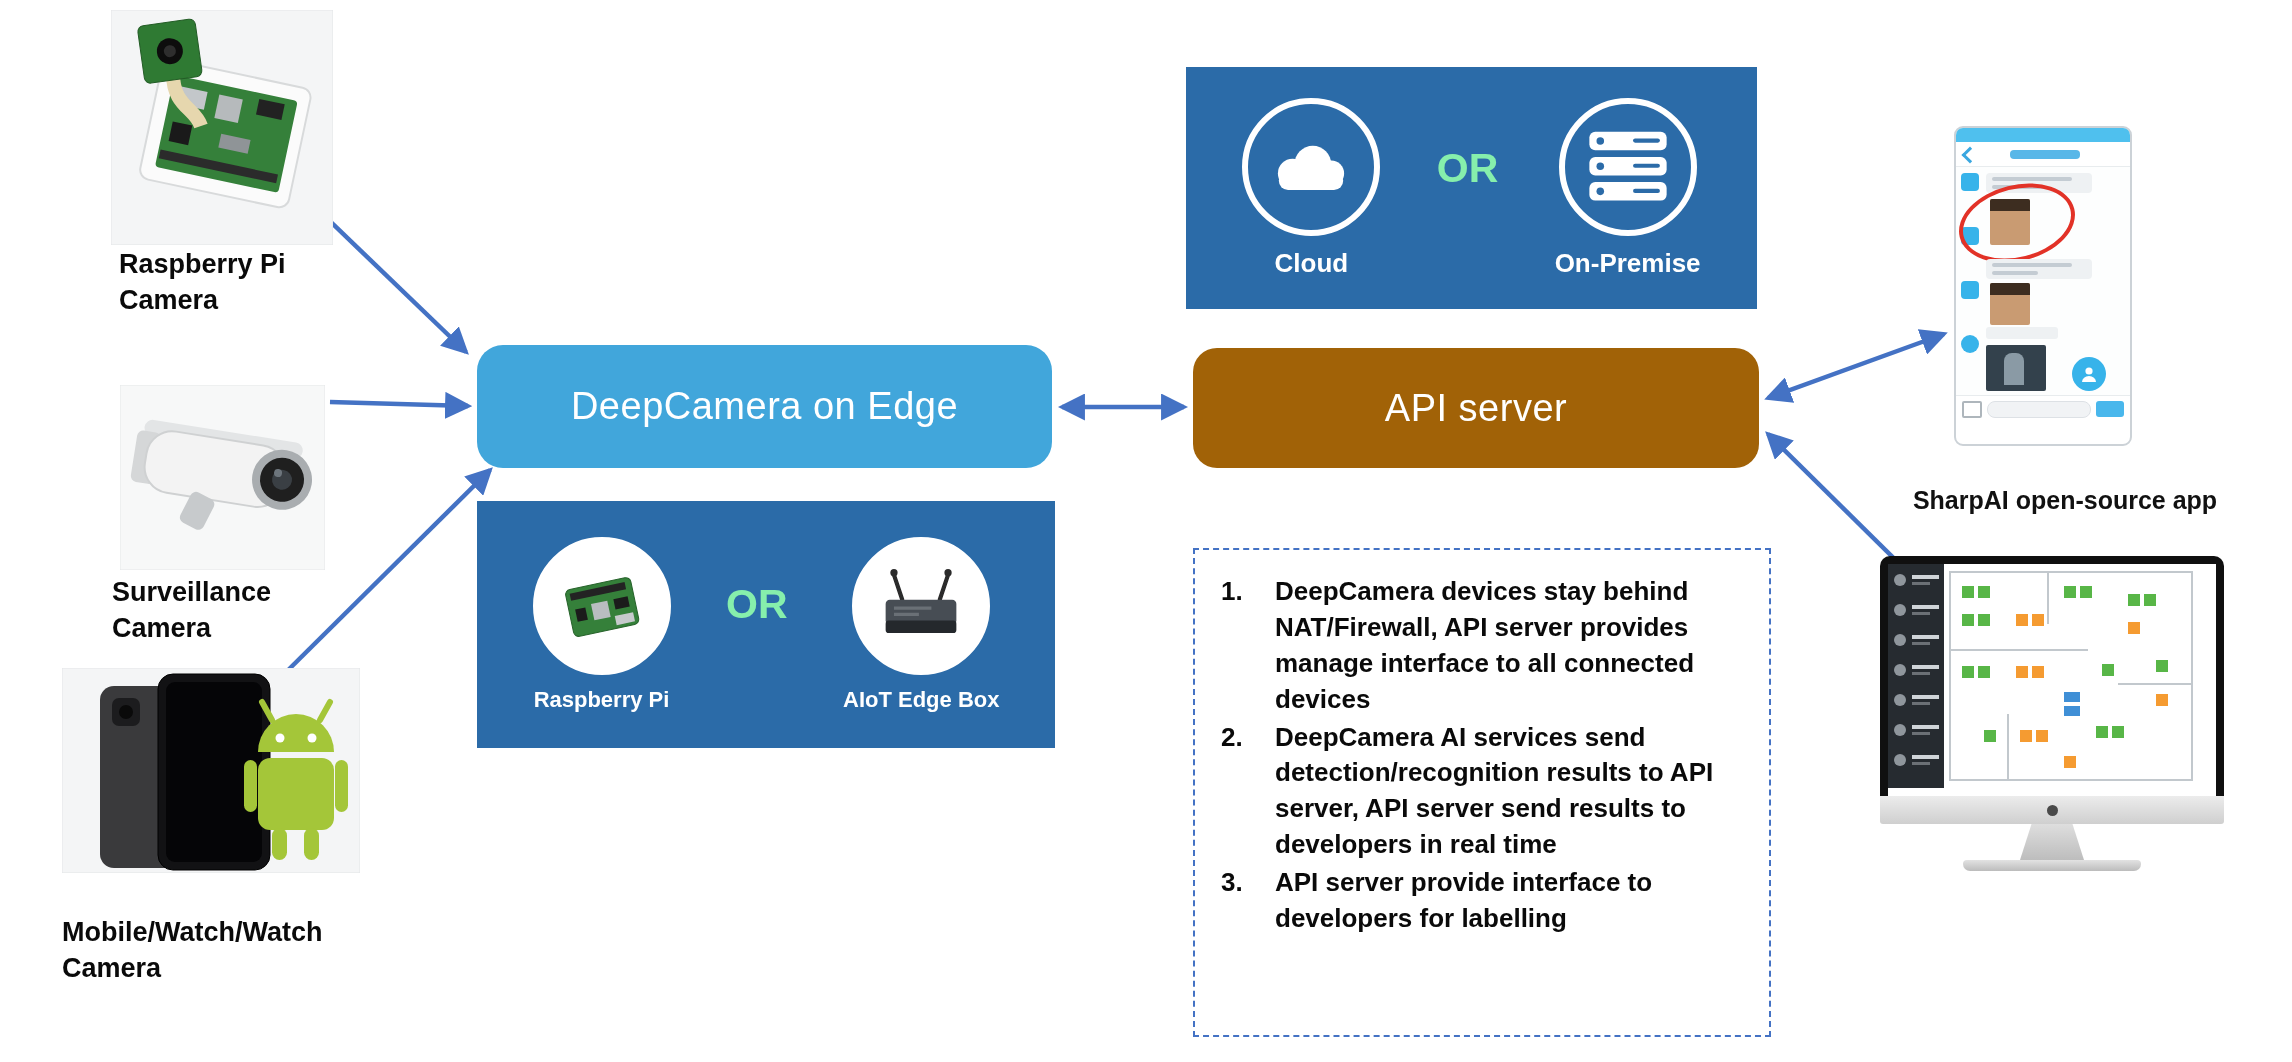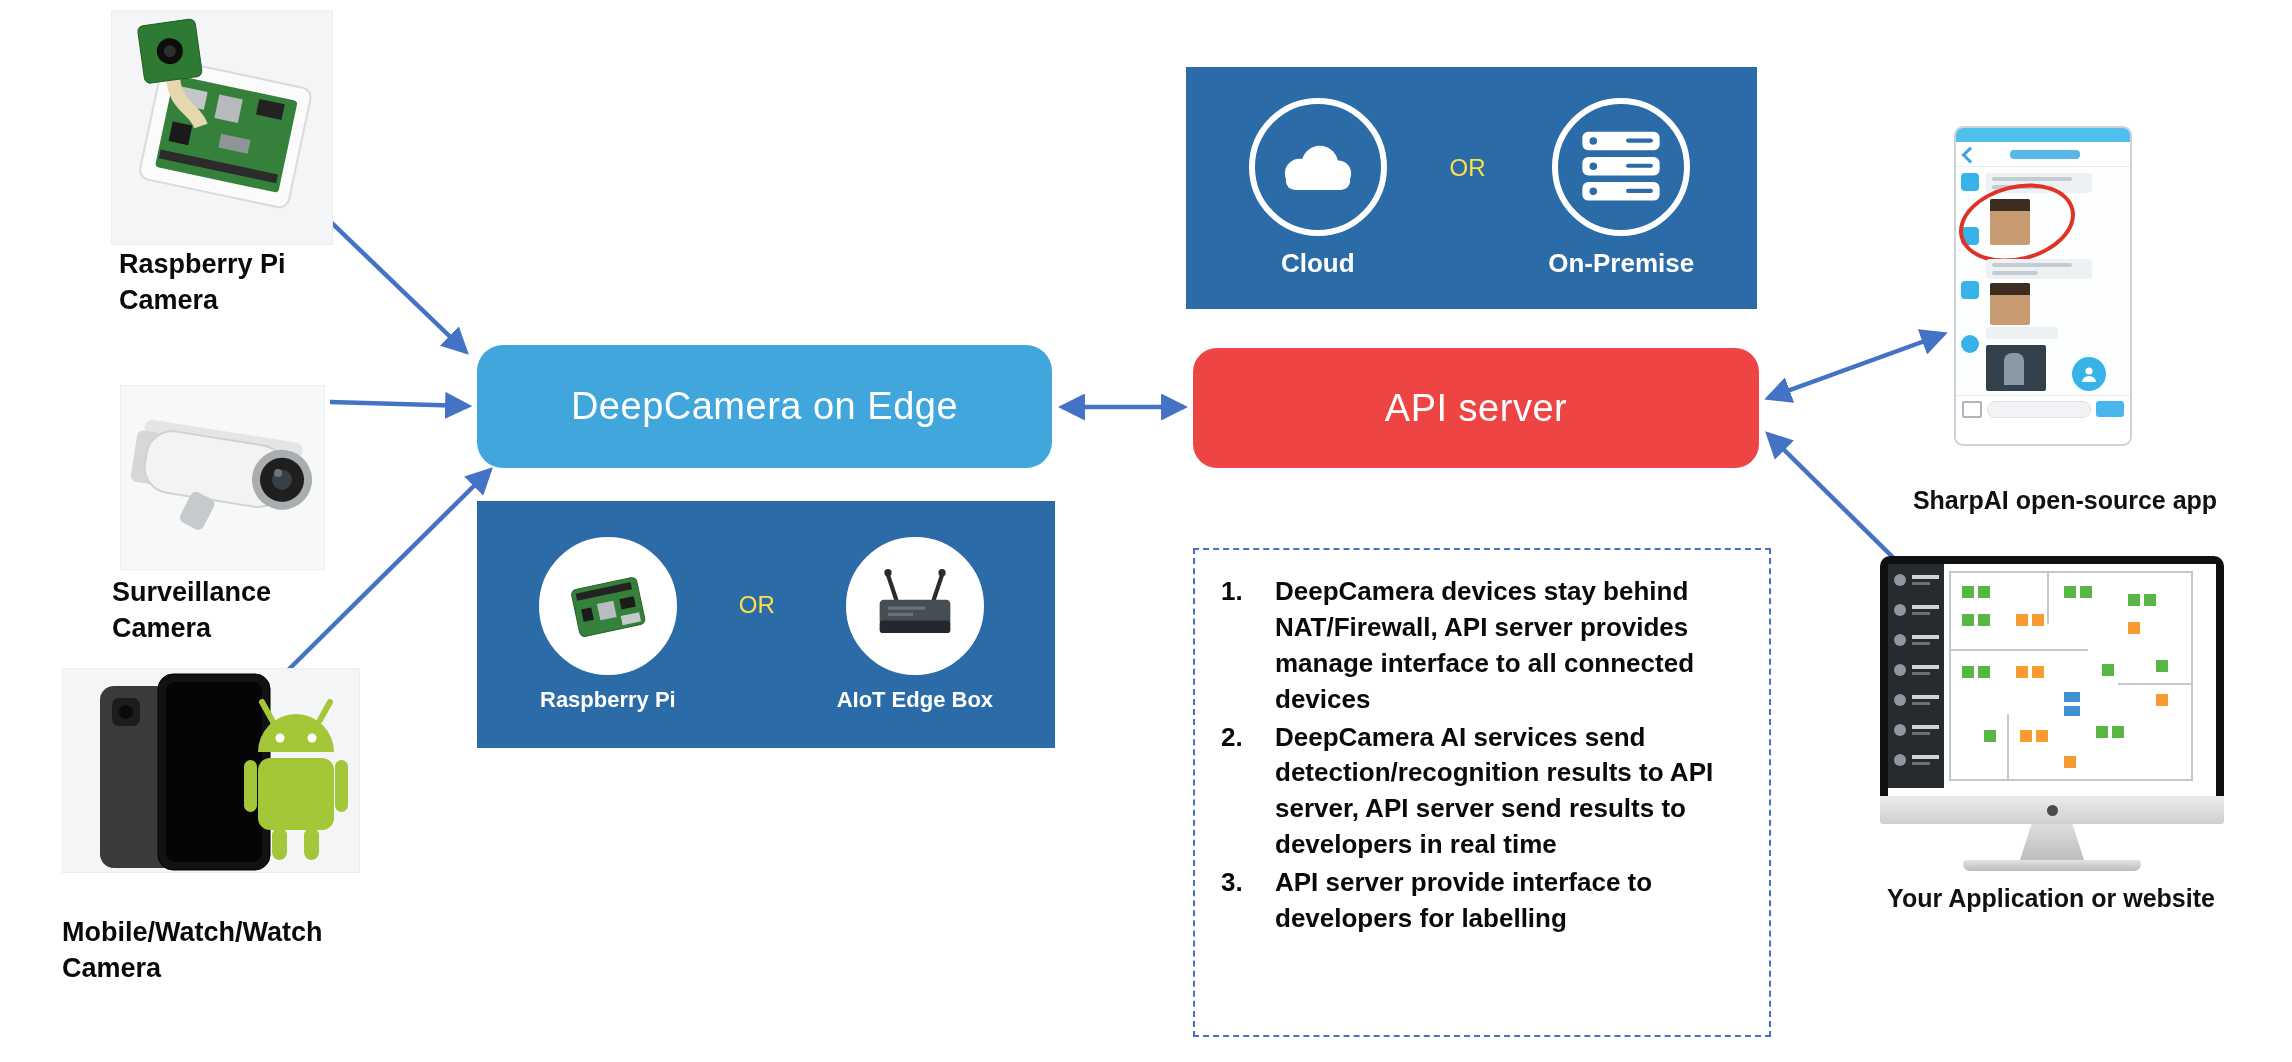--- a/index.html
+++ b/index.html
@@ -14,36 +14,36 @@
   figure{margin:0;}
   .photo{position:absolute;overflow:hidden;}
   .img-label{position:absolute;font-size:27px;font-weight:600;line-height:1.32;white-space:pre-line;color:#0a0a0a;}
   
   .edge-box{
     position:absolute;left:477px;top:345px;width:575px;height:123px;
     background:#41A6DB;border-radius:26px;display:flex;align-items:center;justify-content:center;
   }
   .api-box{
     position:absolute;left:1193px;top:348px;width:566px;height:120px;
-    background:#ef4444;border-radius:24px;display:flex;align-items:center;justify-content:center;
+    background:#a16207;border-radius:24px;display:flex;align-items:center;justify-content:center;
   }
   .box-title{color:#fff;font-size:38px;font-weight:400;letter-spacing:0.5px;}
   .blue-panel{
     position:absolute;background:#2B6BA8;display:flex;align-items:center;justify-content:space-evenly;
   }
   .hw-box{left:477px;top:501px;width:578px;height:247px;}
   .cloud-box{left:1186px;top:67px;width:571px;height:242px;}
   .option{display:flex;flex-direction:column;align-items:center;justify-content:center;}
   .circle{
     width:138px;height:138px;border-radius:50%;border:6px solid #ffffff;box-sizing:border-box;
     display:flex;align-items:center;justify-content:center;overflow:hidden;
   }
   .circle.white-bg{background:#ffffff;}
   .opt-label{margin-top:12px;color:#ffffff;font-weight:700;font-size:22px;}
-  .or-label{color:#fde047;font-weight:400;font-size:24px;margin-bottom:40px;}
+  .or-label{color:#86efac;font-weight:700;font-size:41px;margin-bottom:40px;}
   
   .notes{
     position:absolute;left:1193px;top:548px;width:578px;height:489px;box-sizing:border-box;
     border:2px dashed #4472C4;padding:24px 20px 18px 26px;background:#ffffff;
   }
   .note-row{display:flex;margin-bottom:2px;font-size:26px;line-height:1.38;font-weight:600;color:#0a0a0a;}
   .note-num{width:54px;flex:0 0 54px;}
   .note-txt{flex:1;}
   
   .phone{
@@ -384,15 +384,14 @@
           </g>
         </svg>
       </div>
     </div>
     <div class="imac-chin">
       <span class="apple-dot"></span>
     </div>
     <div class="imac-stand"></div>
     <div class="imac-base"></div>
   </figure>
-  <div class="app-label">Your Application or website</div>
 
 </div>
 
 </body></html>

